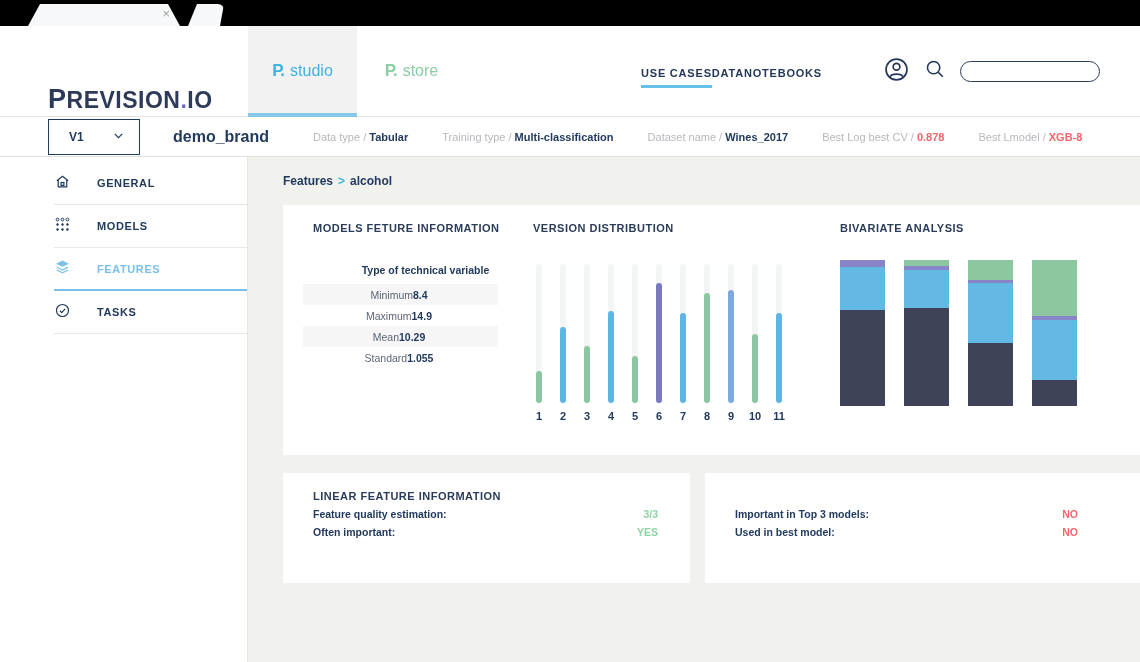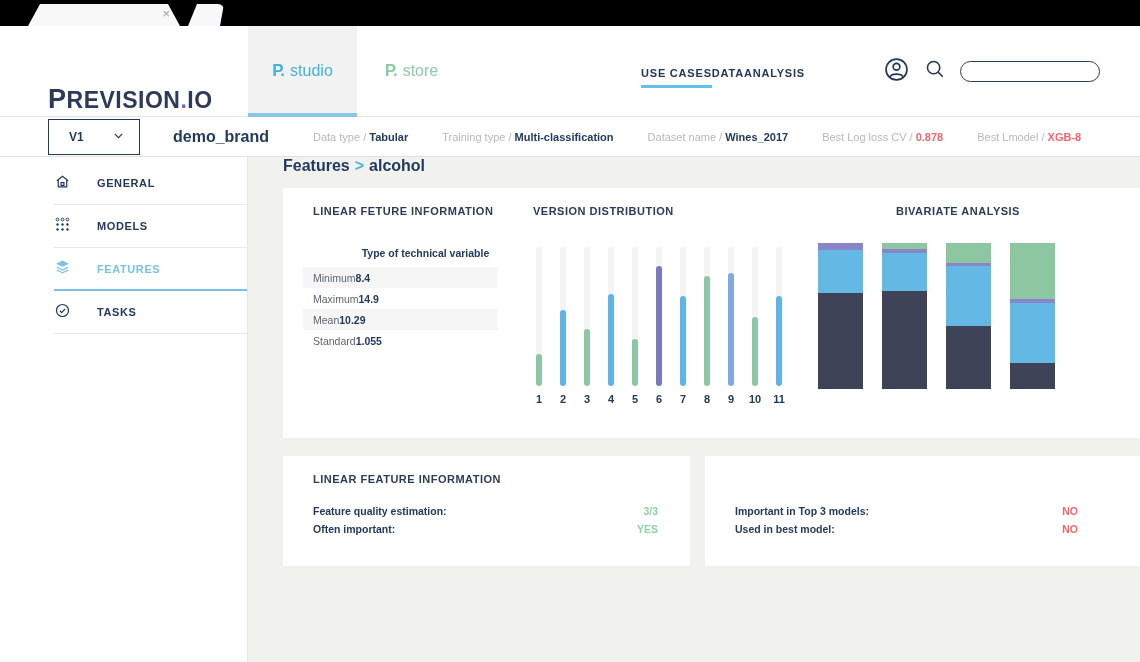--- a/index.html
+++ b/index.html
@@ -45,53 +45,53 @@
   
   .body { display:flex; height:505px; }
   .sidebar { width:248px; flex:none; background:#fff; border-right:1px solid #e6e6e3; padding:5px 0 0 54px; }
   .side-item { height:43px; display:flex; align-items:center; gap:26px; border-bottom:1px solid #e9e9e9; cursor:pointer; }
   .side-item .lbl { font-size:11px; font-weight:700; letter-spacing:.6px; color:#223a5e; }
   .side-item svg { flex:none; }
   .side-item.active { border-bottom:2px solid #7bc0e8; }
   .side-item.active .lbl { color:#7bc0e8; }
 
   .main { flex:1; background:#f1f1ee; padding-left:35px; overflow:hidden; }
-  .breadcrumb { height:19px; font-size:16px; font-weight:700; color:#223a5e; }
+  .breadcrumb { margin-top:17px; height:19px; font-size:12px; font-weight:700; color:#223a5e; }
   .breadcrumb .sep { color:#3fb5da; padding:0 5px; }
 
   .card { background:#fff; }
   .top-card { position:relative; margin-top:12px; height:250px; width:857px; }
   .card-title { font-size:11px; font-weight:700; letter-spacing:.5px; color:#2b3c5a; line-height:13px; }
 
   .col-info { position:absolute; left:30px; top:17px; width:225px; }
   .col-sub { margin-top:29px; font-size:10.5px; font-weight:700; color:#223a5e;text-align:center; }
   .stat-table { margin:8px 0 0 -10px; width:195px; }
-  .stat-row { height:21px; display:flex; align-items:center; justify-content:flex-start; padding:0 13px 0 10px; }
+  .stat-row { height:21px; display:flex; align-items:center; justify-content:center; padding:0 13px 0 10px; }
   .stat-row:nth-child(odd) { background:#f5f6f5; }
   .stat-label { font-size:10.5px; color:#5c6577; }
   .stat-value { font-size:10.5px; font-weight:600; color:#223a5e; }
 
   .col-dist { position:absolute; left:250px; top:17px; width:280px; }
   .lolli-chart { display:flex; gap:18px; margin-top:29px; height:139px; padding-left:3px; }
   .lolli-track { position:relative; width:6px; height:100%; background:#f3f5f5; border-radius:3px; }
   .lolli-fill { position:absolute; bottom:0; left:0; width:100%; border-radius:3px; }
   .lolli-labels { display:flex; gap:18px; margin-top:7px; padding-left:3px; }
   .lolli-label { width:6px; display:flex; justify-content:center; }
   .lolli-label span { font-size:11px; font-weight:600; color:#223a5e; white-space:nowrap; }
 
-  .col-biv { position:absolute; left:535px; top:17px; width:280px;text-align:center; }
+  .col-biv { position:absolute; left:557px; top:17px; width:280px; }
   .stack-chart { display:flex; gap:19px; margin-top:25px; height:146px; }
   .stack-bar { display:flex; flex-direction:column-reverse; width:45px; height:100%; }
 
   .cards-row { display:flex; gap:15px; margin-top:18px; }
   .bottom-card { position:relative; height:110px; }
   .quality-card { width:407px; flex:none; }
   .model-card { flex:1; }
   .bottom-card .card-title { position:absolute; left:30px; top:17px; }
-  .kv-rows { position:absolute; left:30px; top:46px; right:32px; }
+  .kv-rows { position:absolute; left:30px; top:32px; right:32px; }
   .model-card .kv-rows { right:62px; }
   .kv-row { display:flex; justify-content:space-between; line-height:18px; }
   .kv-label { font-size:10.5px; font-weight:700; color:#223a5e; }
   .kv-value { font-size:10.5px; font-weight:700; }
   .kv-value.green { color:#8ed2a5; }
   .kv-value.red { color:#f4656c; }
 </style>
 </head>
 <body>
 
@@ -114,21 +114,21 @@
       </div>
       <div class="app-tab store">
         <span class="p-glyph">P.</span>
         <span>store</span>
       </div>
     </div>
 
     <nav class="top-nav">
       <div class="nav-item active">USE CASES</div>
       <div class="nav-item">DATA</div>
-      <div class="nav-item">ANALYSIS</div>
+      <div class="nav-item">NOTEBOOKS</div>
     </nav>
 
     <div class="header-right">
       <span>
         <svg width="27" height="27" viewBox="0 0 24 24" fill="none" stroke="#24375a" stroke-width="1.5">
           <circle cx="12" cy="12" r="9.3"></circle>
           <circle cx="12" cy="9.6" r="3"></circle>
           <path d="M6.2 18.6 c1.4 -3.4 10.2 -3.4 11.6 0"></path>
         </svg>
       </span>
@@ -149,21 +149,21 @@
         <svg width="13" height="13" viewBox="0 0 24 24" fill="none" stroke="#223a5e" stroke-width="2.2">
             <path d="M5 9 l7 7 7-7"></path>
           </svg>
       </span>
     </div>
     <div class="project-name">demo_brand</div>
     <div class="meta">
       <div class="meta-pair"><span class="meta-label">Data type /</span> <span class="meta-value">Tabular</span></div>
       <div class="meta-pair"><span class="meta-label">Training type /</span> <span class="meta-value">Multi-classification</span></div>
       <div class="meta-pair"><span class="meta-label">Dataset name /</span> <span class="meta-value">Wines_2017</span></div>
-      <div class="meta-pair red"><span class="meta-label">Best Log loss CV /</span> <span class="meta-value">0.878</span></div>
+      <div class="meta-pair red"><span class="meta-label">Best Log best CV /</span> <span class="meta-value">0.878</span></div>
       <div class="meta-pair red"><span class="meta-label">Best Lmodel /</span> <span class="meta-value">XGB-8</span></div>
     </div>
   </div>
 
   <div class="body">
 
     <aside class="sidebar">
       <div class="side-item">
         <span>
           <svg width="17" height="17" viewBox="0 0 24 24" fill="none" stroke="#223a5e" stroke-width="1.7">
@@ -210,21 +210,21 @@
       </div>
     </aside>
 
     <main class="main">
       <div class="breadcrumb">
         <span>Features</span><span class="sep">&gt;</span><span>alcohol</span>
       </div>
 
       <section class="card top-card">
         <div class="col-info">
-          <div class="card-title">LINEAR FETURE INFORMATION</div>
+          <div class="card-title">MODELS FETURE INFORMATION</div>
           <div class="col-sub">Type of technical variable</div>
           <div class="stat-table">
             <div class="stat-row">
               <span class="stat-label">Minimum</span>
               <span class="stat-value">8.4</span>
             </div>
             <div class="stat-row">
               <span class="stat-label">Maximum</span>
               <span class="stat-value">14.9</span>
             </div>

